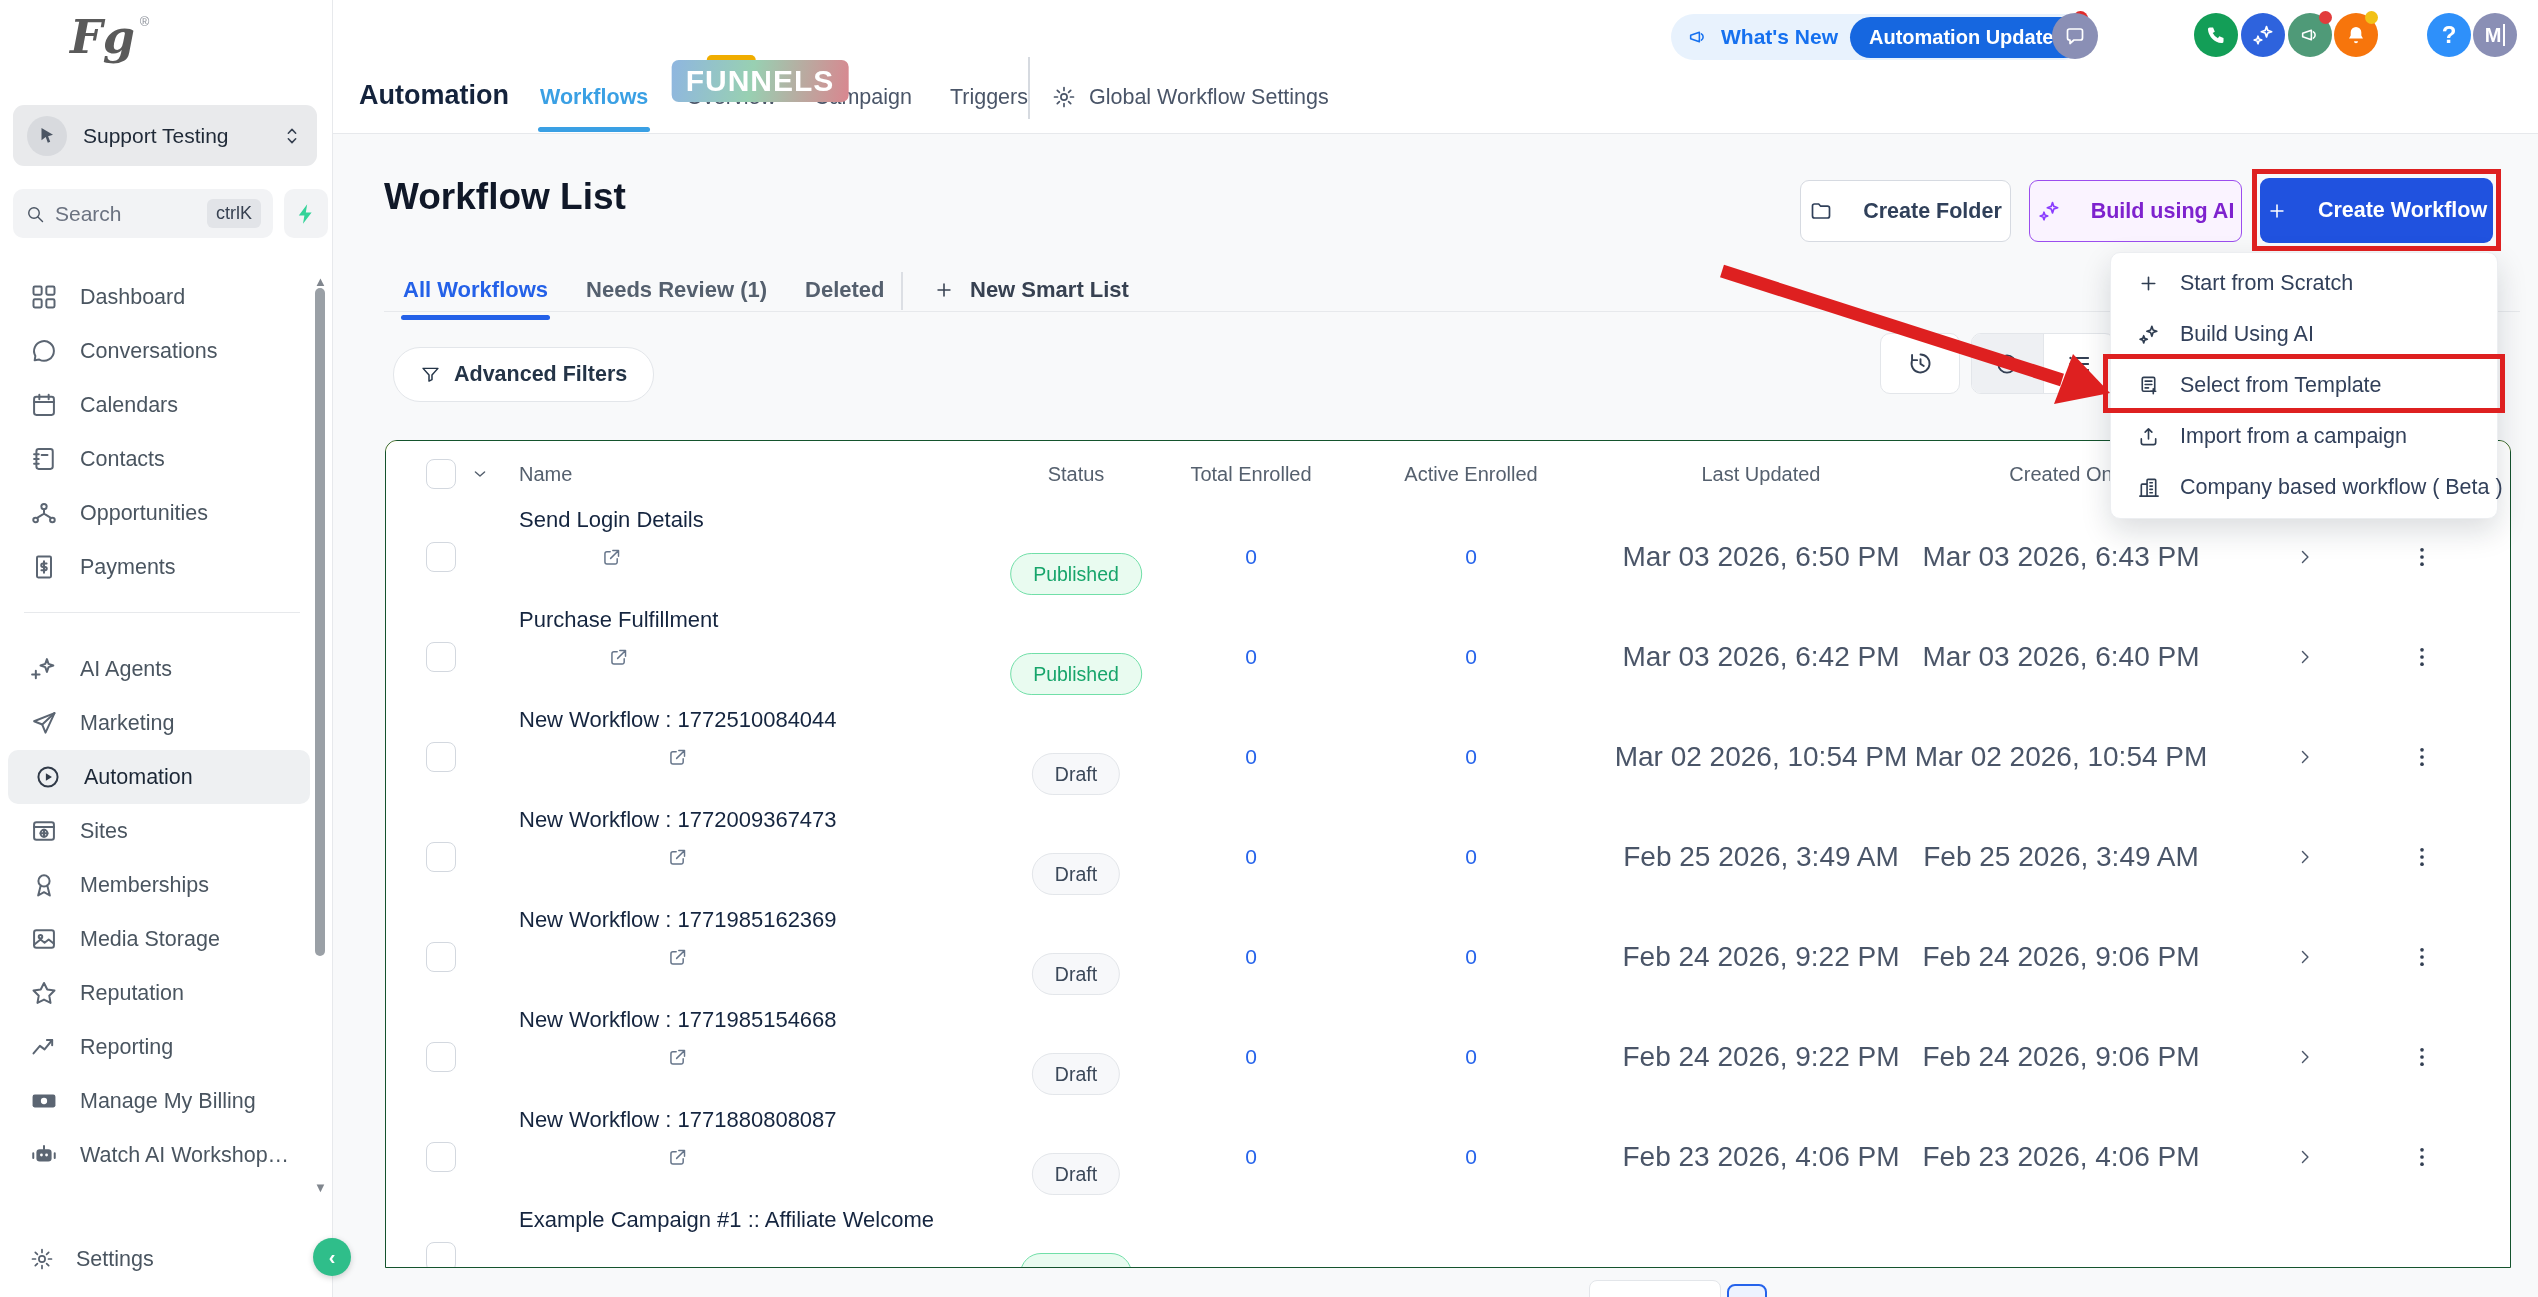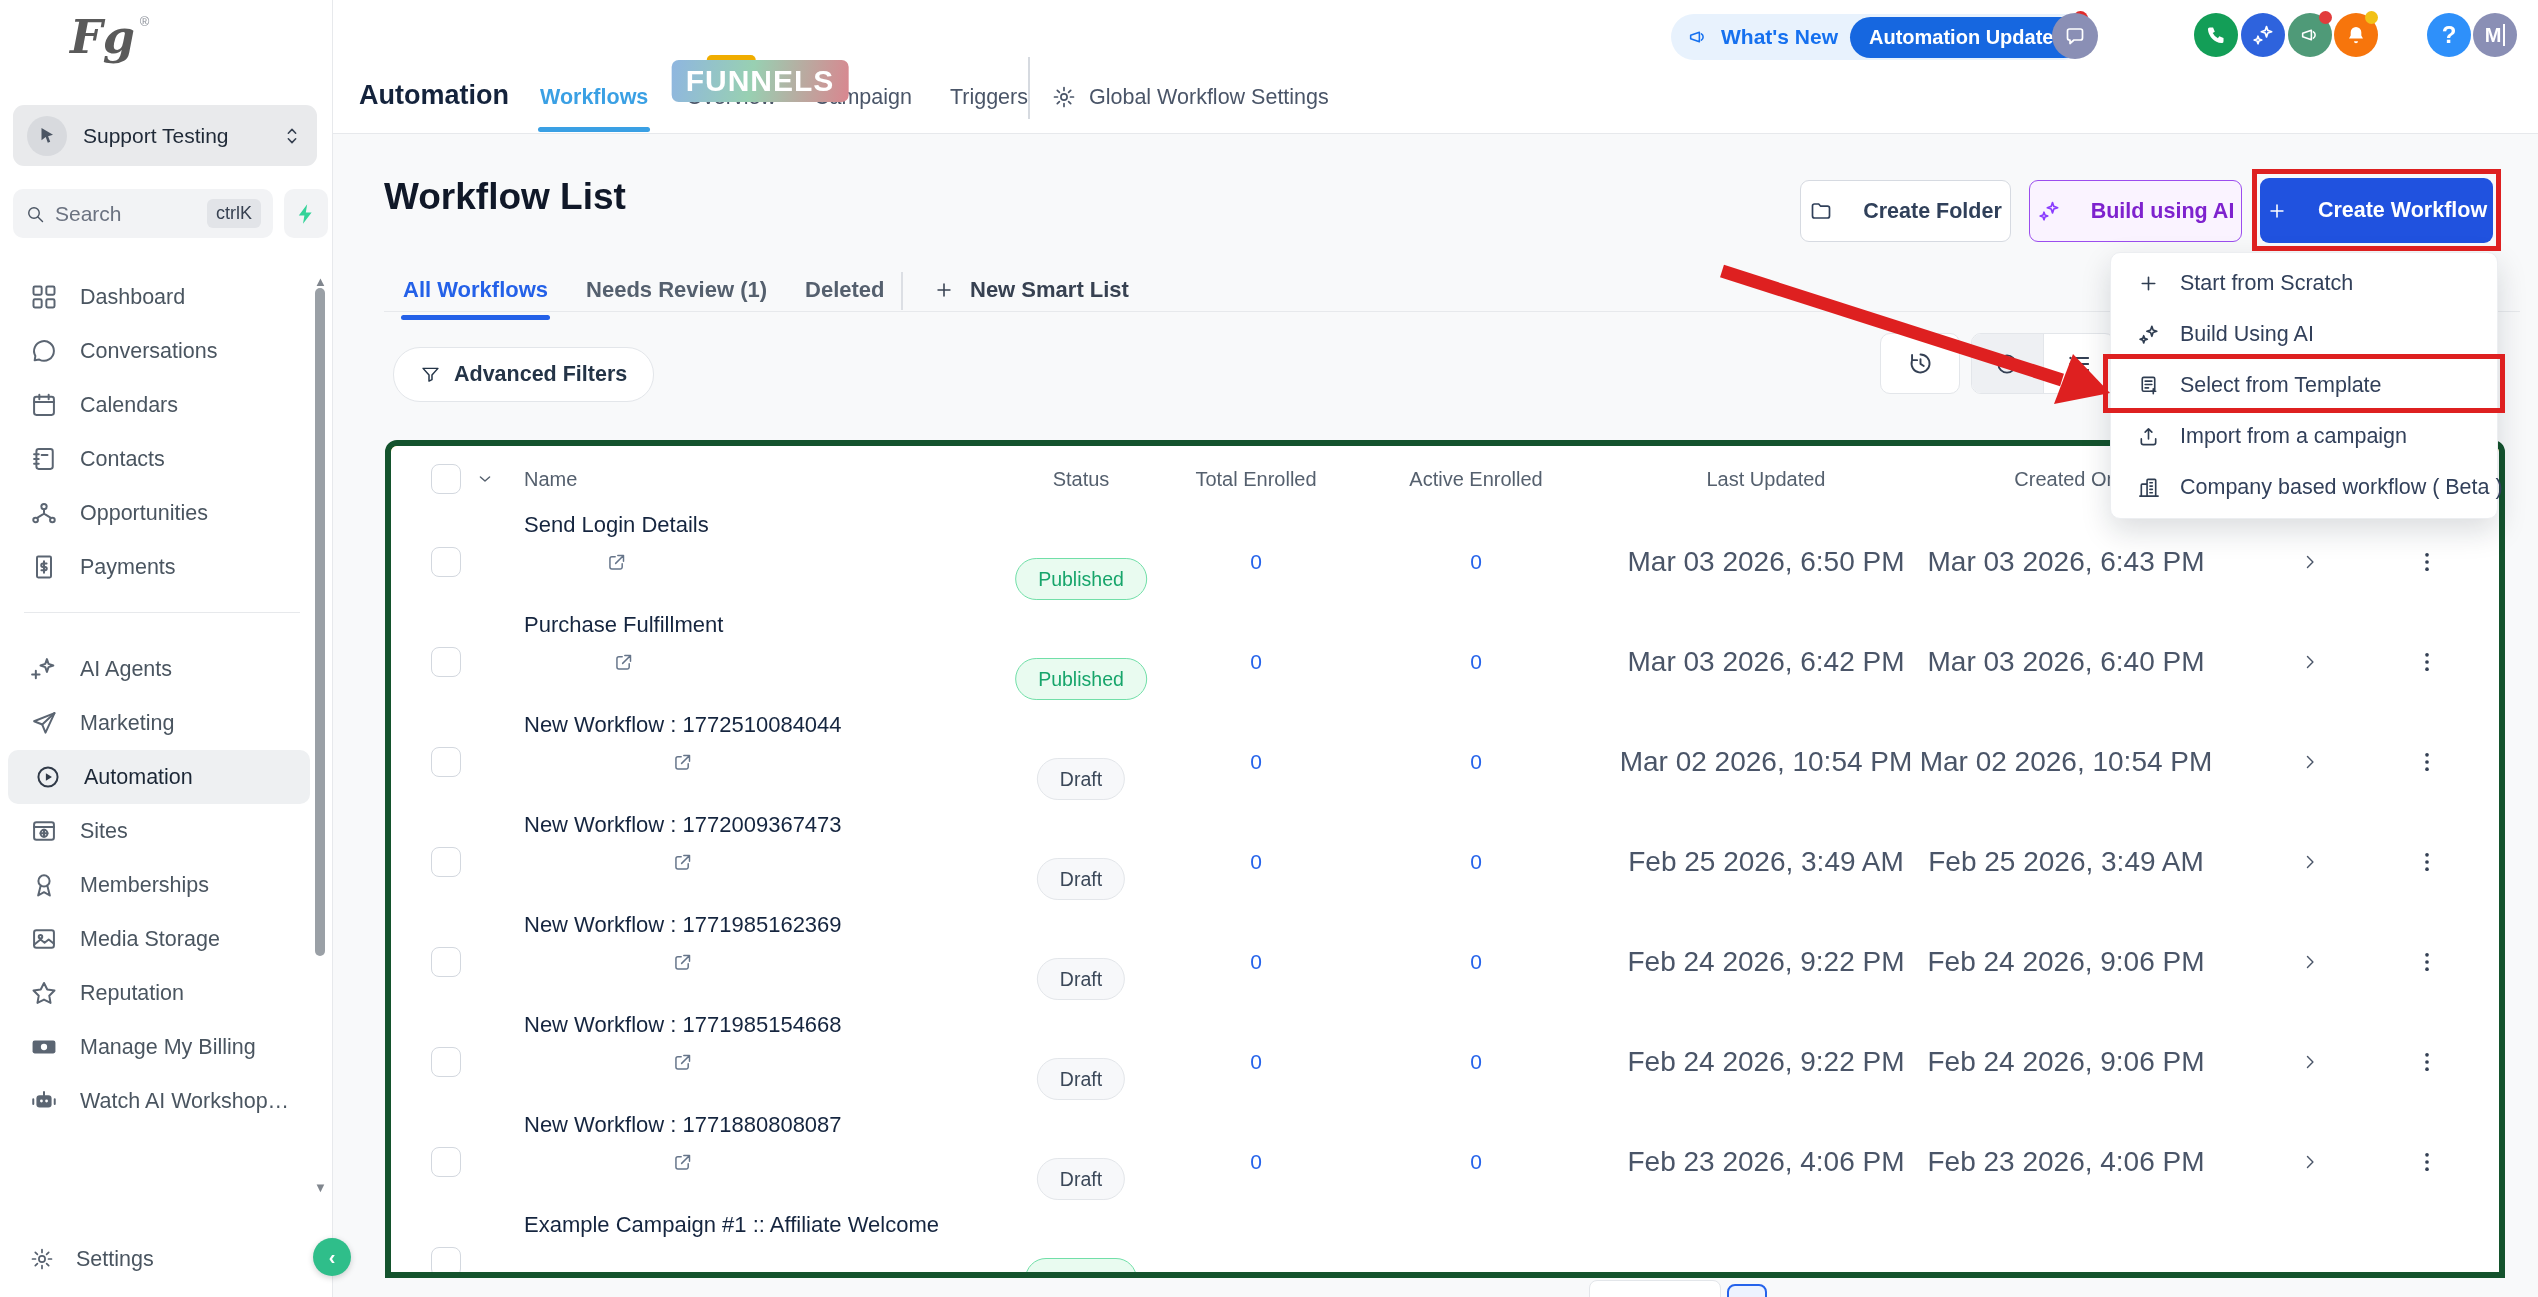--- a/index.html
+++ b/index.html
@@ -70,21 +70,21 @@
   #tabs-hair{left:384px;top:311px;width:2136px;height:0;border-top:1.5px solid #e7e9ec;}
 
   #adv-filter{left:393px;top:347px;height:53px;border-radius:27px;border:1.5px solid #e3e6ea;background:#fff;display:flex;align-items:center;padding:0 26px;gap:13px;color:#243447;font-size:21.5px;font-weight:700;cursor:pointer;}
   #hist-btn{left:1880px;top:333px;width:78px;height:59px;border-radius:10px;border:1.5px solid #e3e6ea;background:#fff;display:flex;align-items:center;justify-content:center;color:#344054;cursor:pointer;}
   #seg{left:1971px;top:333px;width:142px;height:59px;border-radius:10px;border:1.5px solid #e3e6ea;background:#fff;display:flex;overflow:hidden;}
   #seg .s{flex:1;display:flex;align-items:center;justify-content:center;color:#344054;cursor:pointer;}
   #seg .s.sel{background:#eef0f3;}
   #seg .s + .s{border-left:1.5px solid #e3e6ea;}
 
   
-  #card{left:385px;top:440px;width:2108px;height:826px;background:#fde047;border:6px solid #14532d;border-radius:12px 12px 0 0;overflow:hidden;z-index:10;}
+  #card{left:385px;top:440px;width:2108px;height:826px;background:#fde047;border:1px solid #14532d;border-radius:12px 12px 0 0;overflow:hidden;z-index:10;padding-left:16px;}
   #thead{position:absolute;left:0;top:0;width:100%;height:66px;border-bottom:1.5px solid #e9ebee;background:#fff;}
   .th{position:absolute;top:0;height:66px;display:flex;align-items:center;font-size:20px;font-weight:500;color:#55606e;}
   .cb{position:absolute;left:40px;width:30px;height:30px;border:1.5px solid #d3d8df;border-radius:8px;background:#fff;box-sizing:border-box;cursor:pointer;}
   .trow{position:absolute;left:0;width:100%;height:100px;border-bottom:1px solid #eef0f2;background:#fff;}
   .name-wrap{position:absolute;left:133px;top:0;height:100px;display:flex;align-items:center;gap:14px;flex-direction:column;}
   .name{font-size:22px;font-weight:500;color:#15253f;white-space:nowrap;}
   .extlink{color:#66758a;cursor:pointer;}
   .pill{position:absolute;left:690px;transform:translateX(-50%);top:29px;height:42px;border-radius:21px;display:flex;align-items:center;justify-content:center;padding:0 22px;font-size:19.5px;font-weight:500;box-sizing:border-box;margin-top:17px;}
   .pill.pub{background:#e9fbf0;border:1.5px solid #71dfa8;color:#17a56b;}
   .pill.draft{background:#f7f8fa;border:1.5px solid #e3e6ea;color:#3b4859;}
@@ -270,20 +270,29 @@
         </span>
         <span class="lab">Media Storage</span>
       </div>
       <div class="side-item">
         <span style="color: rgb(91, 101, 114);">
           <svg viewBox="0 0 24 24" width="28" height="28" fill="none" stroke="currentColor" stroke-width="1.7" stroke-linecap="round" stroke-linejoin="round">
             <path d="M12 3.4l2.8 5.6 6.2.9-4.5 4.4 1.1 6.2-5.6-2.9-5.6 2.9 1.1-6.2L3 9.9l6.2-.9z"></path>
           </svg>
         </span>
         <span class="lab">Reputation</span>
+      </div>
+      <div class="side-item">
+        <span style="color: rgb(91, 101, 114);">
+          <svg viewBox="0 0 24 24" width="28" height="28" fill="none" stroke="currentColor" stroke-width="1.7" stroke-linecap="round" stroke-linejoin="round">
+            <path d="M3 17.5l5.5-6.5 4 3 6.5-8"></path>
+            <path d="M14.5 6H19v4.5"></path>
+          </svg>
+        </span>
+        <span class="lab">Reporting</span>
       </div>
       <div class="side-item">
         <span style="color: rgb(91, 101, 114);">
           <svg viewBox="0 0 24 24" width="28" height="28" fill="none" stroke="currentColor" stroke-width="1.7" stroke-linecap="round" stroke-linejoin="round">
             <rect x="2.2" y="6.5" width="19.6" height="11" rx="1.8" fill="currentColor" stroke="none"></rect>
             <circle cx="12" cy="12" r="2.7" fill="#fff" stroke="none"></circle>
           </svg>
         </span>
         <span class="lab">Manage My Billing</span>
       </div>

